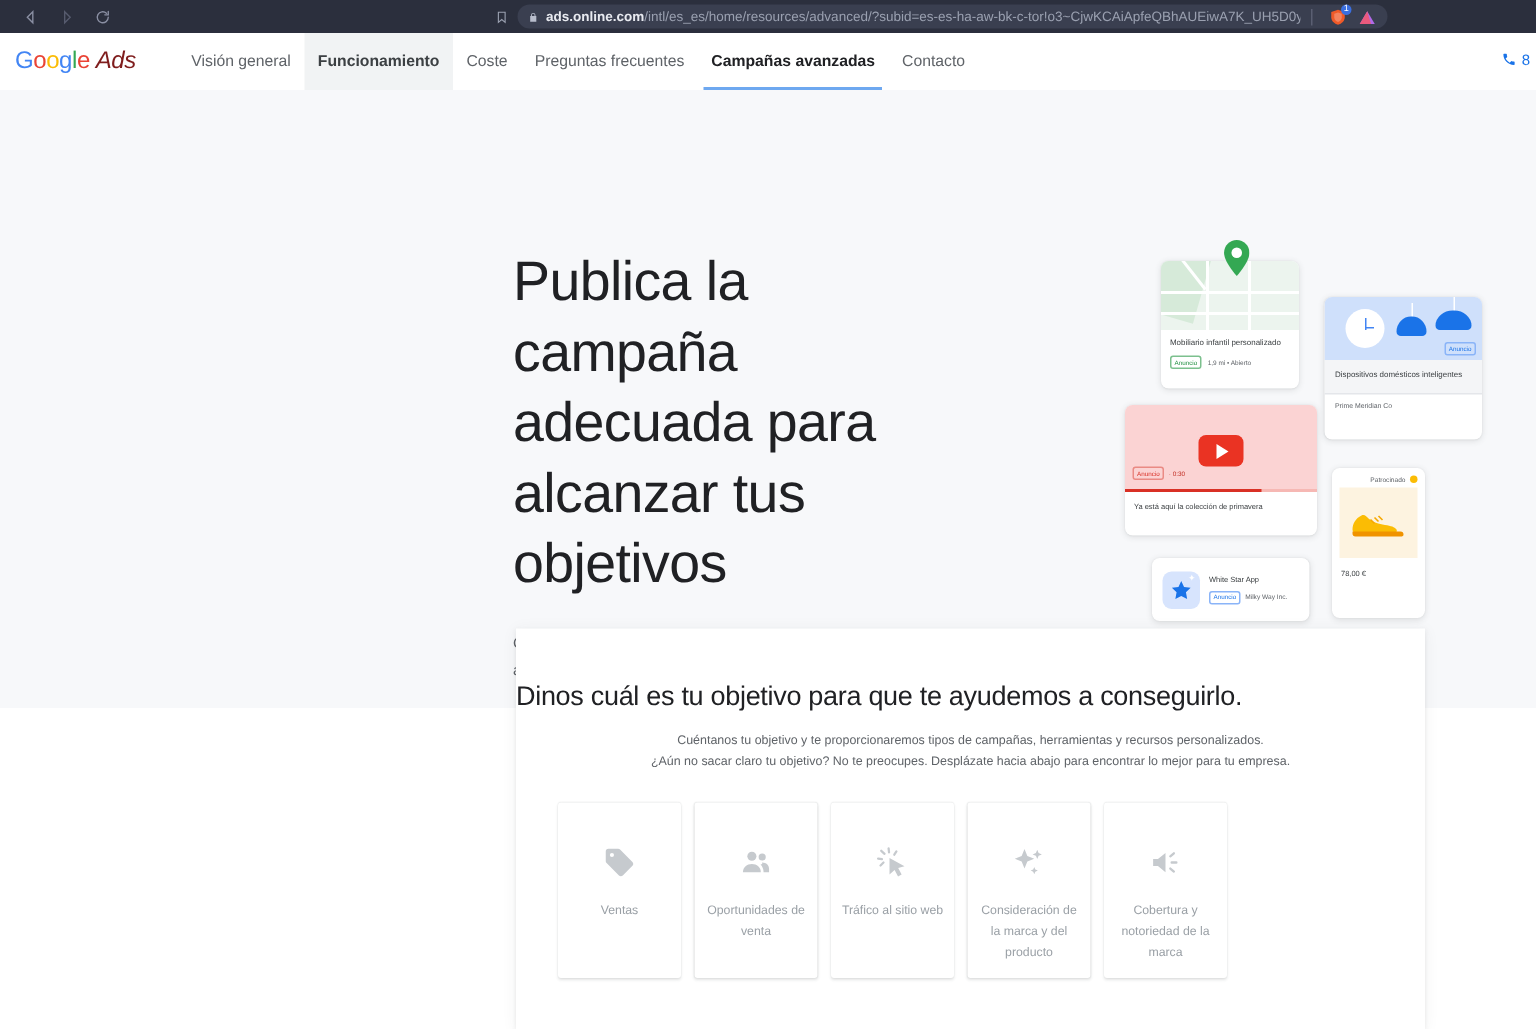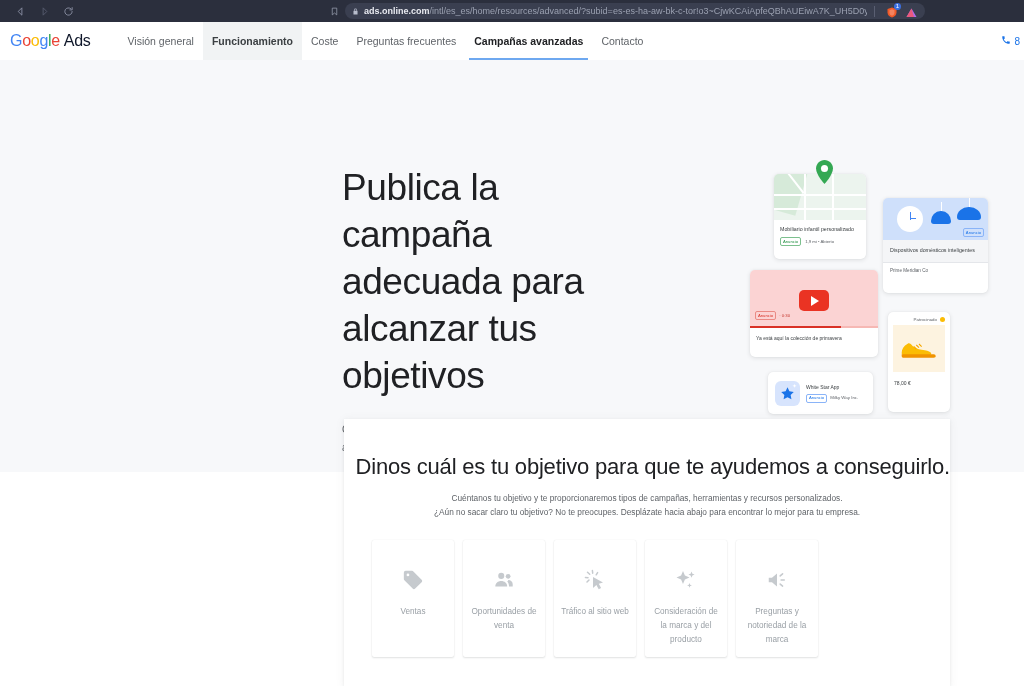--- a/index.html
+++ b/index.html
@@ -70,21 +70,21 @@
     padding-left: 10px;
   }
   .logo {
     font-size: 16px; letter-spacing: -0.3px;
     display: flex; align-items: baseline; gap: 4px;
     white-space: nowrap;
   }
   .logo .g1 { color: #4285f4; } .logo .o1 { color: #ea4335; }
   .logo .o2 { color: #fbbc05; } .logo .g2 { color: #4285f4; }
   .logo .l1 { color: #34a853; } .logo .e1 { color: #ea4335; }
-  .logo .ads { color: #0f172a; font-weight: 400; }
+  .logo .ads { color: #7f1d1d; font-weight: 400; font-style: italic; }
 
   .nav-menu { display: flex; align-items: center; margin-left: 28px; height: 38px; }
   .nav-item {
     font-size: 10.5px; color: #5f6368;
     padding: 10px 9px;
     white-space: nowrap;
     position: relative;
     height: 38px; display: flex; align-items: center;
   }
   .nav-item.hover { background: #f1f3f4; color: #3c4043; font-weight: bold; }
@@ -216,21 +216,21 @@
 
   
   .panel {
     position: absolute; left: 344px; top: 419px;
     width: 606px; height: 267px;
     background: #ffffff;
     box-shadow: 0 1px 3px rgba(60,64,67,0.10), 0 1px 10px rgba(60,64,67,0.06);
     padding-top: 35px;
   }
   .panel-title {
-    text-align: right; font-size: 22px; color: #202124;
+    text-align: left; font-size: 18px; color: #202124;
     font-weight: 400; letter-spacing: -0.2px;
   }
   .panel-sub {
     text-align: center; font-size: 8.3px; line-height: 14px;
     color: #5f6368; margin-top: 11px;
   }
   .goal-grid {
     display: flex; gap: 9px; justify-content: flex-start;
     margin-top: 21px; padding: 0 28px;
   }
@@ -490,18 +490,18 @@
       <div class="goal-label">Consideración de la marca y del producto</div>
     </div>
 
     <div class="goal-card">
       <div class="goal-icon">
         <svg width="24" height="22" viewBox="0 0 24 24" fill="currentColor">
           <path d="M3 9.5v5h3.5L12 19V5L6.5 9.5z"></path>
           <path d="M15.5 7.5l2.6-2.2M16.5 12h3.4M15.5 16.4l2.6 2.2" stroke="currentColor" stroke-width="1.7" stroke-linecap="round" fill="none"></path>
         </svg>
       </div>
-      <div class="goal-label">Preguntas y notoriedad de la marca</div>
+      <div class="goal-label">Cobertura y notoriedad de la marca</div>
     </div>
 
 
   </div>
 </div>
 
 </body></html>

